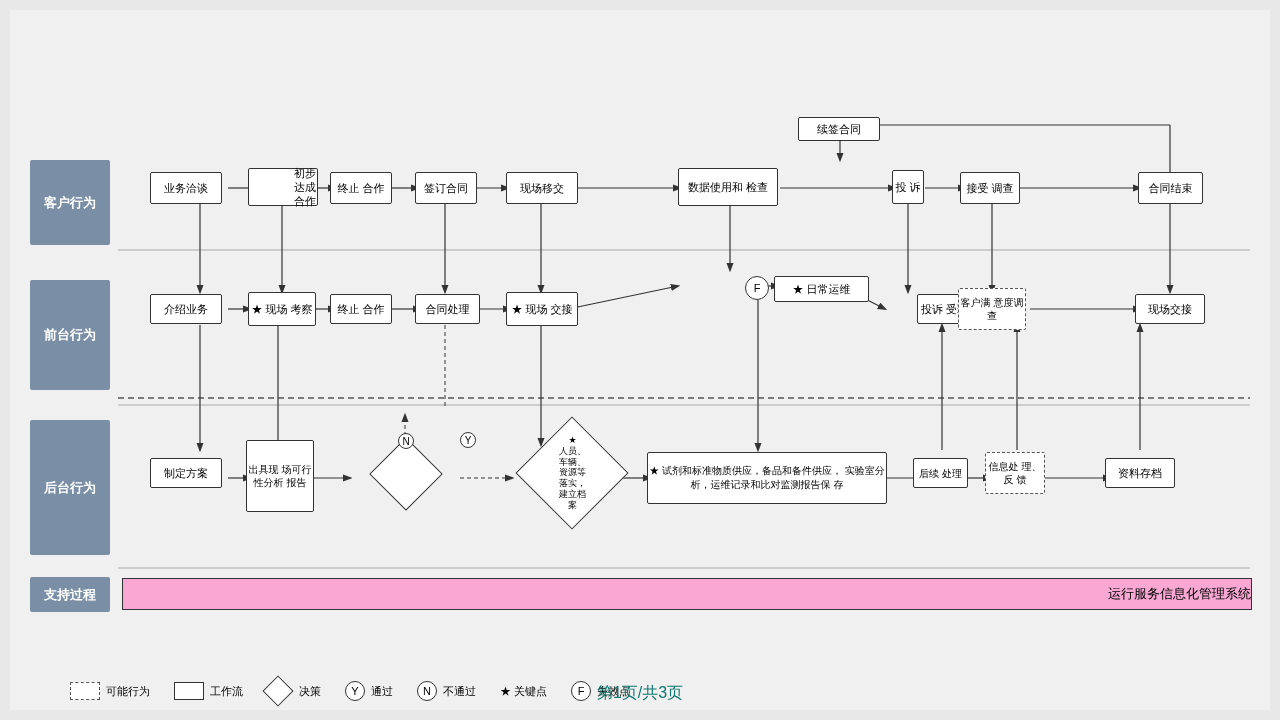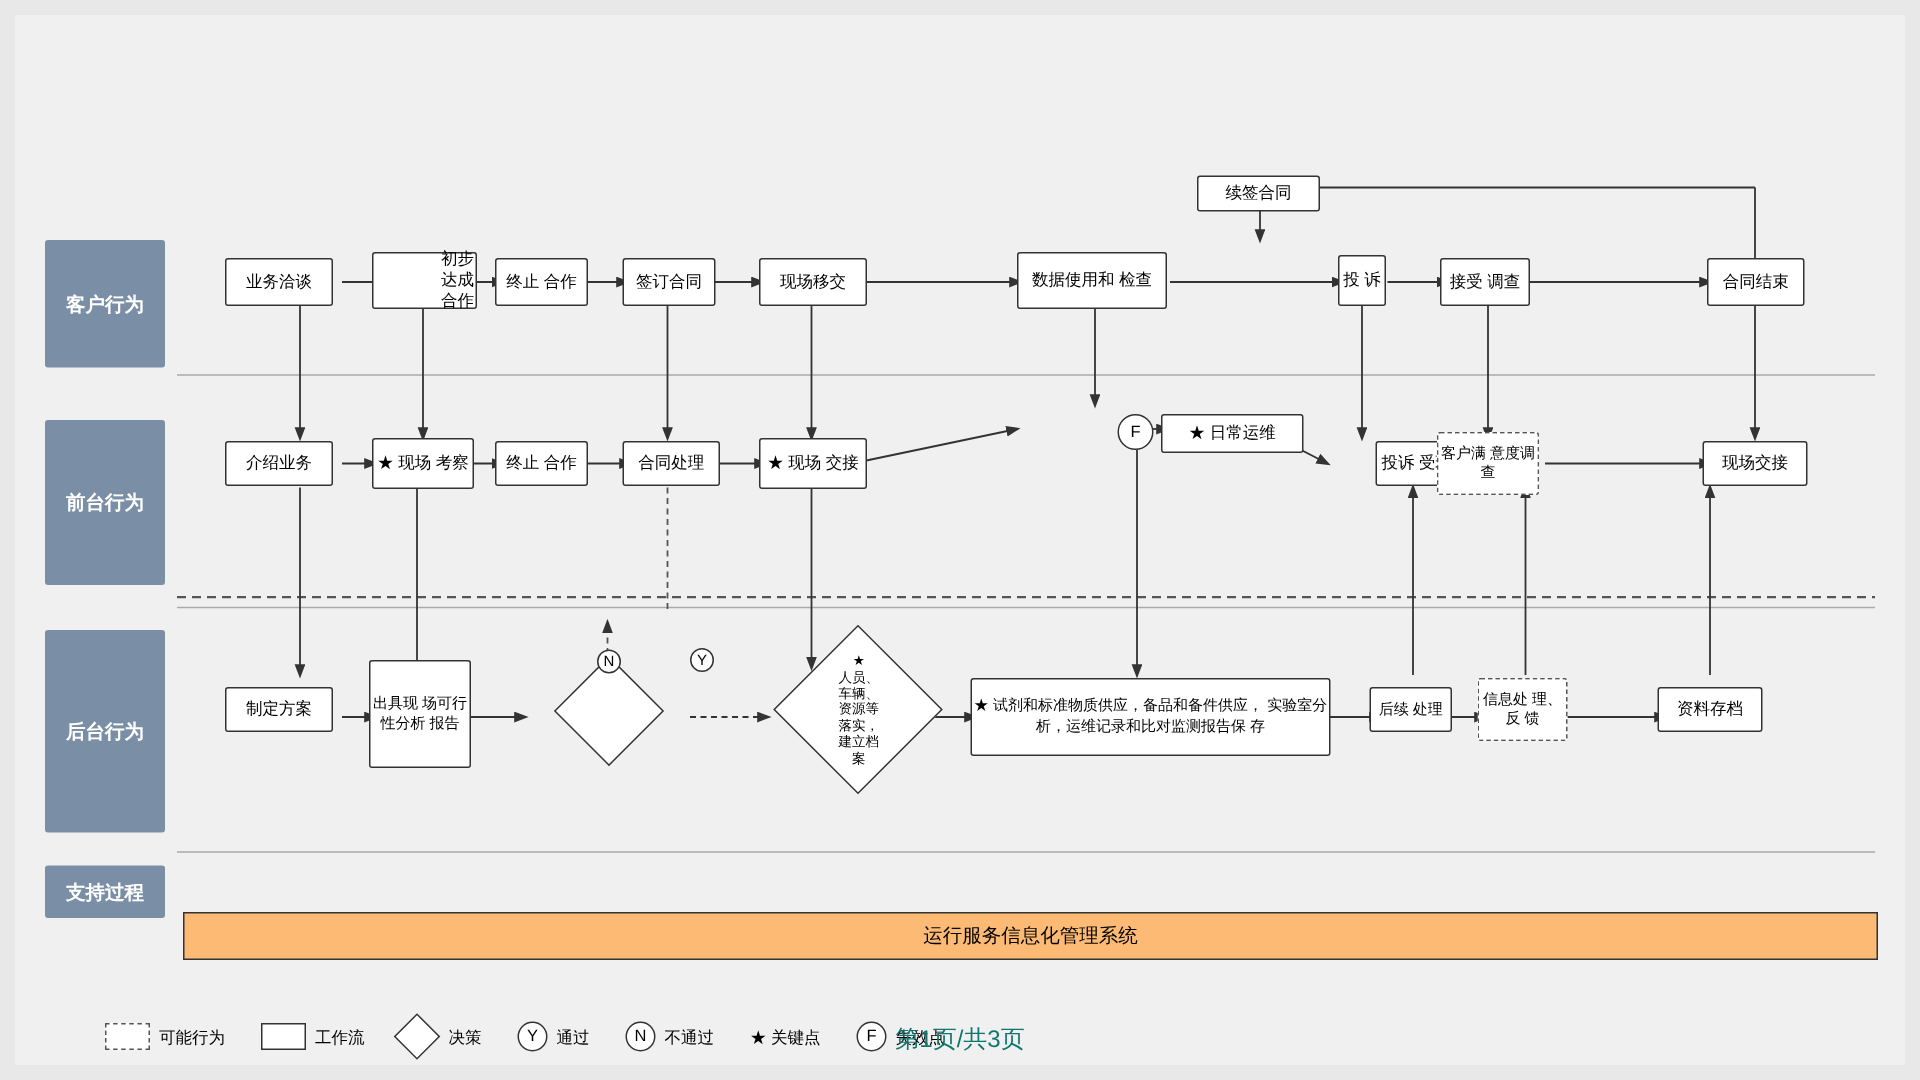--- a/index.html
+++ b/index.html
@@ -156,27 +156,26 @@
       position: absolute;
       bottom: 6px;
       left: 50%;
       transform: translateX(-50%);
       font-size: 16px;
       color: #0f766e;
     }
     
     .support-bar {
       position: absolute;
-      background: #fdba74;
-      border: 1.5px solid #333;
-      display: flex;
-      align-items: center;
-      justify-content: center;
+      background: #f9a8d4;
+      border: 1.5px solid #333;
+      display: flex;
+      align-items: center;
+      justify-content: flex-end;
       font-size: 13px;
-      margin-top: 30px;
     }
   </style>
 </head>
 <body>
 
 <div class="page">
 
   <div class="swimlane-container">
 
     <svg class="arrows-svg">

